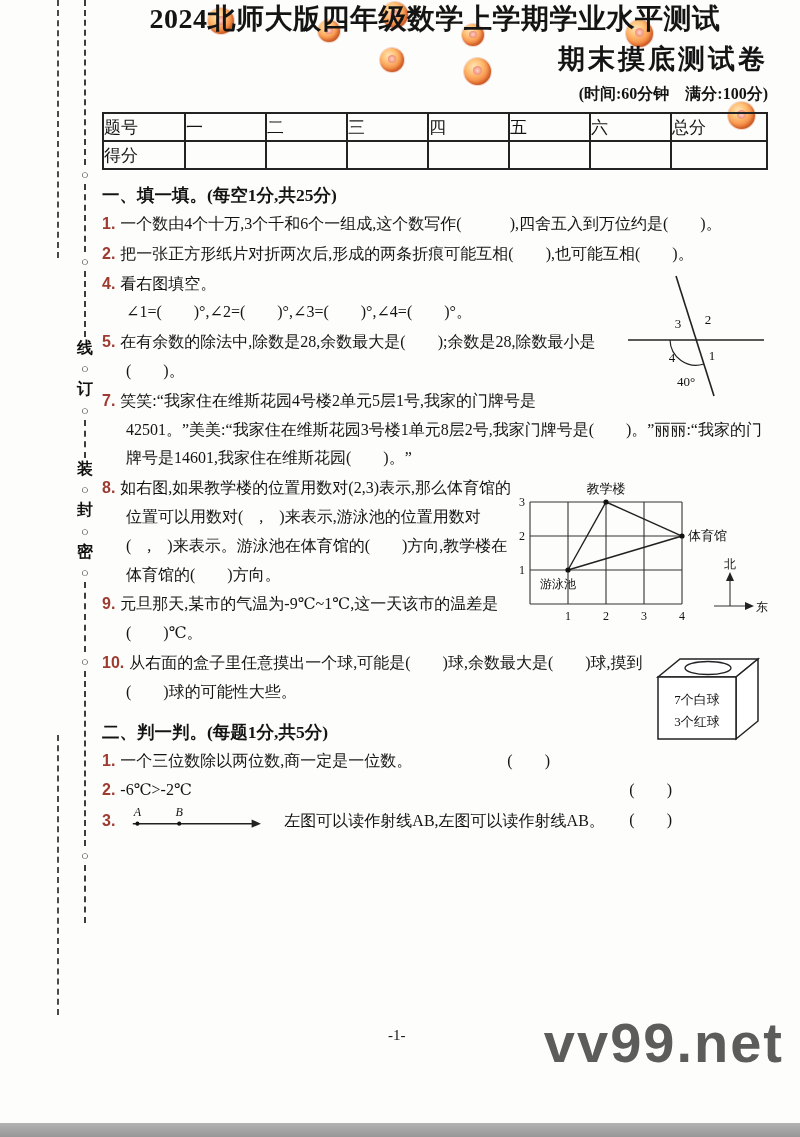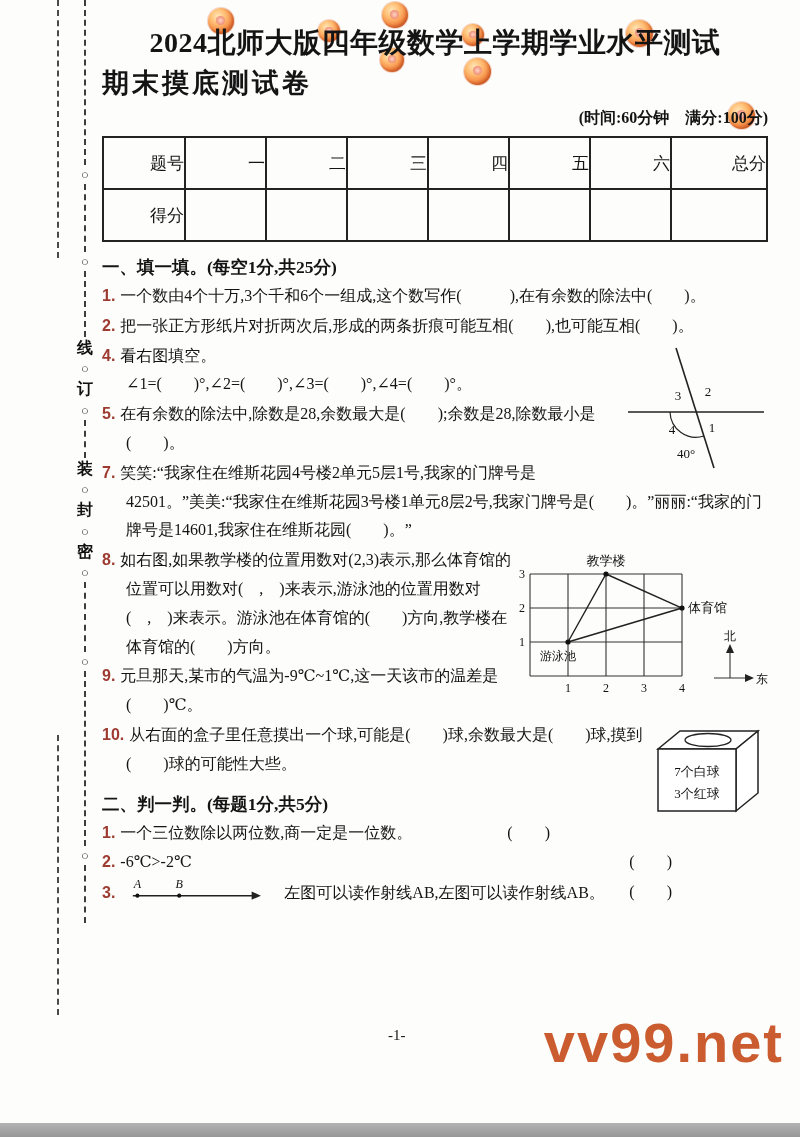--- a/index.html
+++ b/index.html
@@ -22,47 +22,47 @@
   .sticker {
     position: absolute; border-radius: 50%;
     background: radial-gradient(circle at 38% 32%, #ffe6b8 0%, #ffc076 30%, #f58a44 62%, #d95f2e 100%);
     box-shadow: inset -2px -2px 3px rgba(160,50,15,.45), 0 0 0 1px rgba(217,95,46,.25);
   }
   .sticker::after {
     content: ""; position: absolute; left: 32%; top: 30%; width: 34%; height: 34%;
     border-radius: 50%; background: radial-gradient(#ffd2c2, #e8715a);
   }
   
-  .content { position: absolute; left: 102px; top: 24px; width: 666px; }
+  .content { position: absolute; left: 102px; top: 0; width: 666px; }
   .title1 { font-size: 28px; font-weight: bold; text-align: center; letter-spacing: .5px; }
-  .title2 { font-size: 27px; font-weight: bold; text-align: left; letter-spacing: 3px; margin-top: 3px; }
+  .title2 { font-size: 27px; font-weight: bold; text-align: right; letter-spacing: 3px; margin-top: 3px; }
   .info   { font-size: 16px; font-weight: bold; text-align: right; margin: 7px 0 7px; }
   table.score { width: 100%; border-collapse: collapse; table-layout: fixed; margin: 2px 0 10px; }
-  .score td { border: 2px solid #232323; height: 52px; text-align: right; font-size: 17px; }
+  .score td { border: 2px solid #232323; height: 28px; text-align: left; font-size: 17px; }
   .sec-heading { font-size: 17.5px; font-weight: bold; margin: 13px 0 3px; clear: left; }
   .q { font-size: 16px; line-height: 1.8; padding-left: 24px; text-indent: -24px; margin: 1px 0; }
   .num { color: #9e3b30; font-weight: bold; margin-right: 5px; font-family: "Liberation Sans", sans-serif; }
   .qt { white-space: pre-wrap; }
   .bracket { float: right; margin-right: 96px; }
   
   .fig-angle { float: right; width: 150px; height: 132px; margin: 0 0 2px 6px; }
   .fig-grid  { float: right; width: 252px; height: 152px; margin: 2px 0 2px 4px; }
   .fig-box   { float: right; width: 112px; height: 96px;  margin: 2px 4px 2px 6px; }
   .fig-ray   { display: inline-block; width: 150px; height: 26px; vertical-align: -6px; margin-right: 14px; }
   svg text { font-family: "Liberation Serif", serif; font-size: 13px; fill: #111; }
   svg .sm { font-size: 12px; }
   .ln  { stroke: #222; stroke-width: 1.6; }
   .gl  { stroke: #333; stroke-width: 1.1; fill: none; }
   .arc { stroke: #222; stroke-width: 1.2; fill: none; }
   .dot { fill: #111; }
   
   .page-num { position: absolute; left: 388px; bottom: 93px; font-size: 15px; }
   .watermark {
     position: absolute; right: 16px; bottom: 62px; font-size: 56px; font-weight: bold;
-    color: #c2410c; letter-spacing: 2px; font-family: "Liberation Sans", sans-serif; opacity: .85;
+    color: #404040; letter-spacing: 2px; font-family: "Liberation Sans", sans-serif; opacity: .85;
   }
   .bottom-strip { position: absolute; left: 0; right: 0; bottom: 0; height: 14px;
     background: linear-gradient(#b3b3b3, #979797); }
 </style>
 </head>
 <body>
 
 <div class="page">
 
   <div class="edge-dash" style="top:0;height:258px"></div>
@@ -136,21 +136,21 @@
         <td></td>
         <td></td>
         <td></td>
         <td></td>
       </tr>
     </tbody>
       </table>
 
     <div class="sec-heading">一、填一填。(每空1分,共25分)</div>
 
-    <div class="q"><span class="num">1.</span><span class="qt">一个数由4个十万,3个千和6个一组成,这个数写作(　　　),在有余数的除法中(　　)。</span></div>
+    <div class="q"><span class="num">1.</span><span class="qt">一个数由4个十万,3个千和6个一组成,这个数写作(　　　),四舍五入到万位约是(　　)。</span></div>
     <div class="q"><span class="num">2.</span><span class="qt">把一张正方形纸片对折两次后,形成的两条折痕可能互相(　　),也可能互相(　　)。</span></div>
 
     <div class="q"><svg class="fig-angle" viewBox="0 0 150 132">
           <line class="ln" x1="10" y1="70" x2="146" y2="70"></line>
           <line class="ln" x1="58" y1="6" x2="96" y2="126"></line>
           <path class="arc" d="M 86 94 A 26 26 0 0 1 52 70"></path>
           <text x="60" y="58" text-anchor="middle">3</text>
           <text x="90" y="54" text-anchor="middle">2</text>
           <text x="94" y="90" text-anchor="middle">1</text>
           <text x="54" y="92" text-anchor="middle">4</text>

